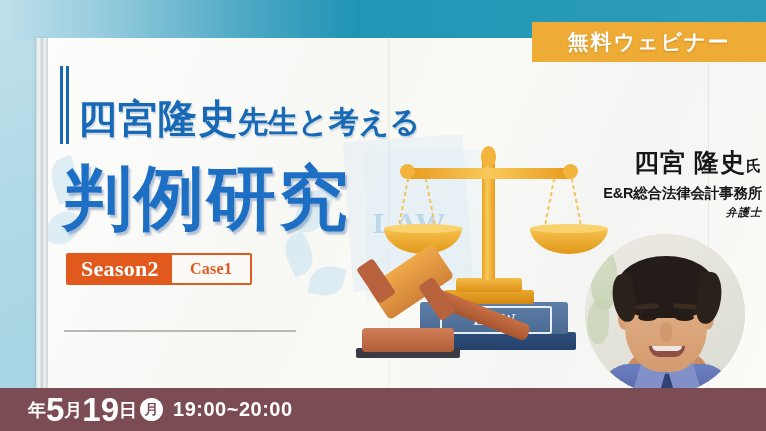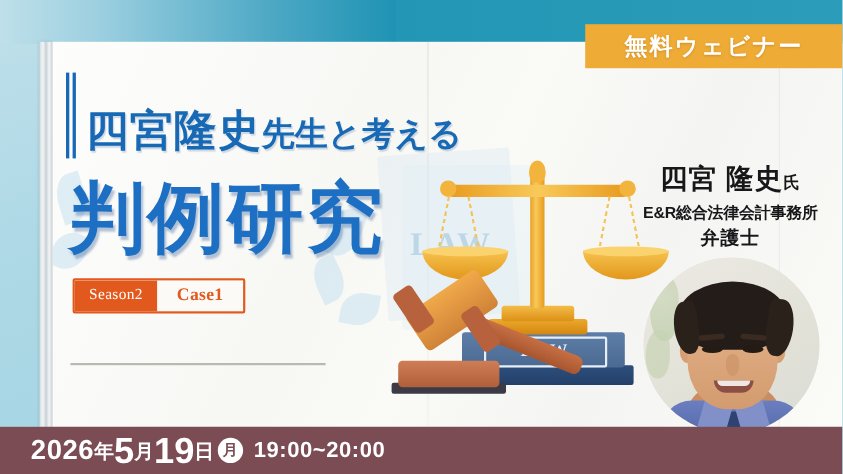--- a/index.html
+++ b/index.html
@@ -106,21 +106,21 @@
     text-shadow:2px 3px 2px rgba(10,60,130,.30);
   }
 
   
   .pills{
     position:absolute;left:66px;top:253px;display:flex;
     border:2px solid #e2591e;border-radius:2px;overflow:hidden;height:28px;
   }
   .pill-season{
     background:#e2591e;color:#ffffff;
-    font-family:"Liberation Serif",serif;font-weight:normal;font-size:14px;
+    font-family:"Liberation Serif",serif;font-weight:bold;font-size:22px;
     padding:0 13px;display:flex;align-items:center;letter-spacing:.3px;
   }
   .pill-case{
     background:#fbfaf7;color:#e2591e;
     font-family:"Liberation Serif",serif;font-weight:bold;font-size:16px;
     padding:0 18px;display:flex;align-items:center;letter-spacing:.3px;
   }
 
   .subject{
     position:absolute;left:64px;top:292px;
@@ -218,35 +218,36 @@
     position:absolute;left:-16px;top:208px;width:92px;height:24px;
     background:linear-gradient(180deg,#cf7d55,#b05f3a);border-radius:4px;
   }
   .gavel-block2{
     position:absolute;left:-22px;top:228px;width:104px;height:10px;
     background:#3c3a45;border-radius:2px;
   }
 
   
   .speaker{
-    position:absolute;left:566px;top:146px;width:196px;text-align:center;
+    position:absolute;left:566px;top:146px;width:196px;text-align:right;
     z-index:5;
   }
   .sp-name{
     color:#17171a;font-size:25px;font-weight:bold;letter-spacing:1px;
     white-space:nowrap;
   }
   .sp-name .suffix{font-size:15px;font-weight:bold;}
   .sp-org{
     color:#17171a;font-size:14.5px;font-weight:bold;margin-top:5px;
     white-space:nowrap;letter-spacing:-.2px;
   }
   .sp-role{
-    color:#17171a;font-size:17px;font-weight:bold;margin-top:2px;
+    color:#17171a;font-size:11px;font-weight:bold;margin-top:2px;
     letter-spacing:1px;
+    font-style:italic;
   }
 
   
   .portrait{
     position:absolute;left:585px;top:234px;width:160px;height:160px;
     border-radius:50%;overflow:hidden;background:#e9e9e3;z-index:6;
   }
   .pf-bg{position:absolute;inset:0;background:linear-gradient(150deg,#eceae2,#e2e1d8 60%,#d9dcd4);}
   .pf-leaf{position:absolute;left:6px;top:18px;width:26px;height:58px;
     background:radial-gradient(circle at 40% 30%,#cfd9bc,#bfcfae);border-radius:60% 40% 50% 50%;opacity:.8;}
@@ -393,21 +394,20 @@
     <div class="pf-browR"></div>
     <div class="pf-eyeL"></div>
     <div class="pf-eyeR"></div>
     <div class="pf-nose"></div>
     <div class="pf-mouth"></div>
     <div class="pf-teeth"></div>
   </div>
 
   <div class="bottom">
     <div class="datetime">
-      <span class="dt-year">2026</span>
         <span class="dt-unit">年</span>
         <span class="dt-num">5</span>
         <span class="dt-unit">月</span>
         <span class="dt-num">19</span>
         <span class="dt-unit">日</span>
         <span class="dt-day">月</span>
         <span class="dt-time">19:00~20:00</span>
     </div>
   </div>
 

